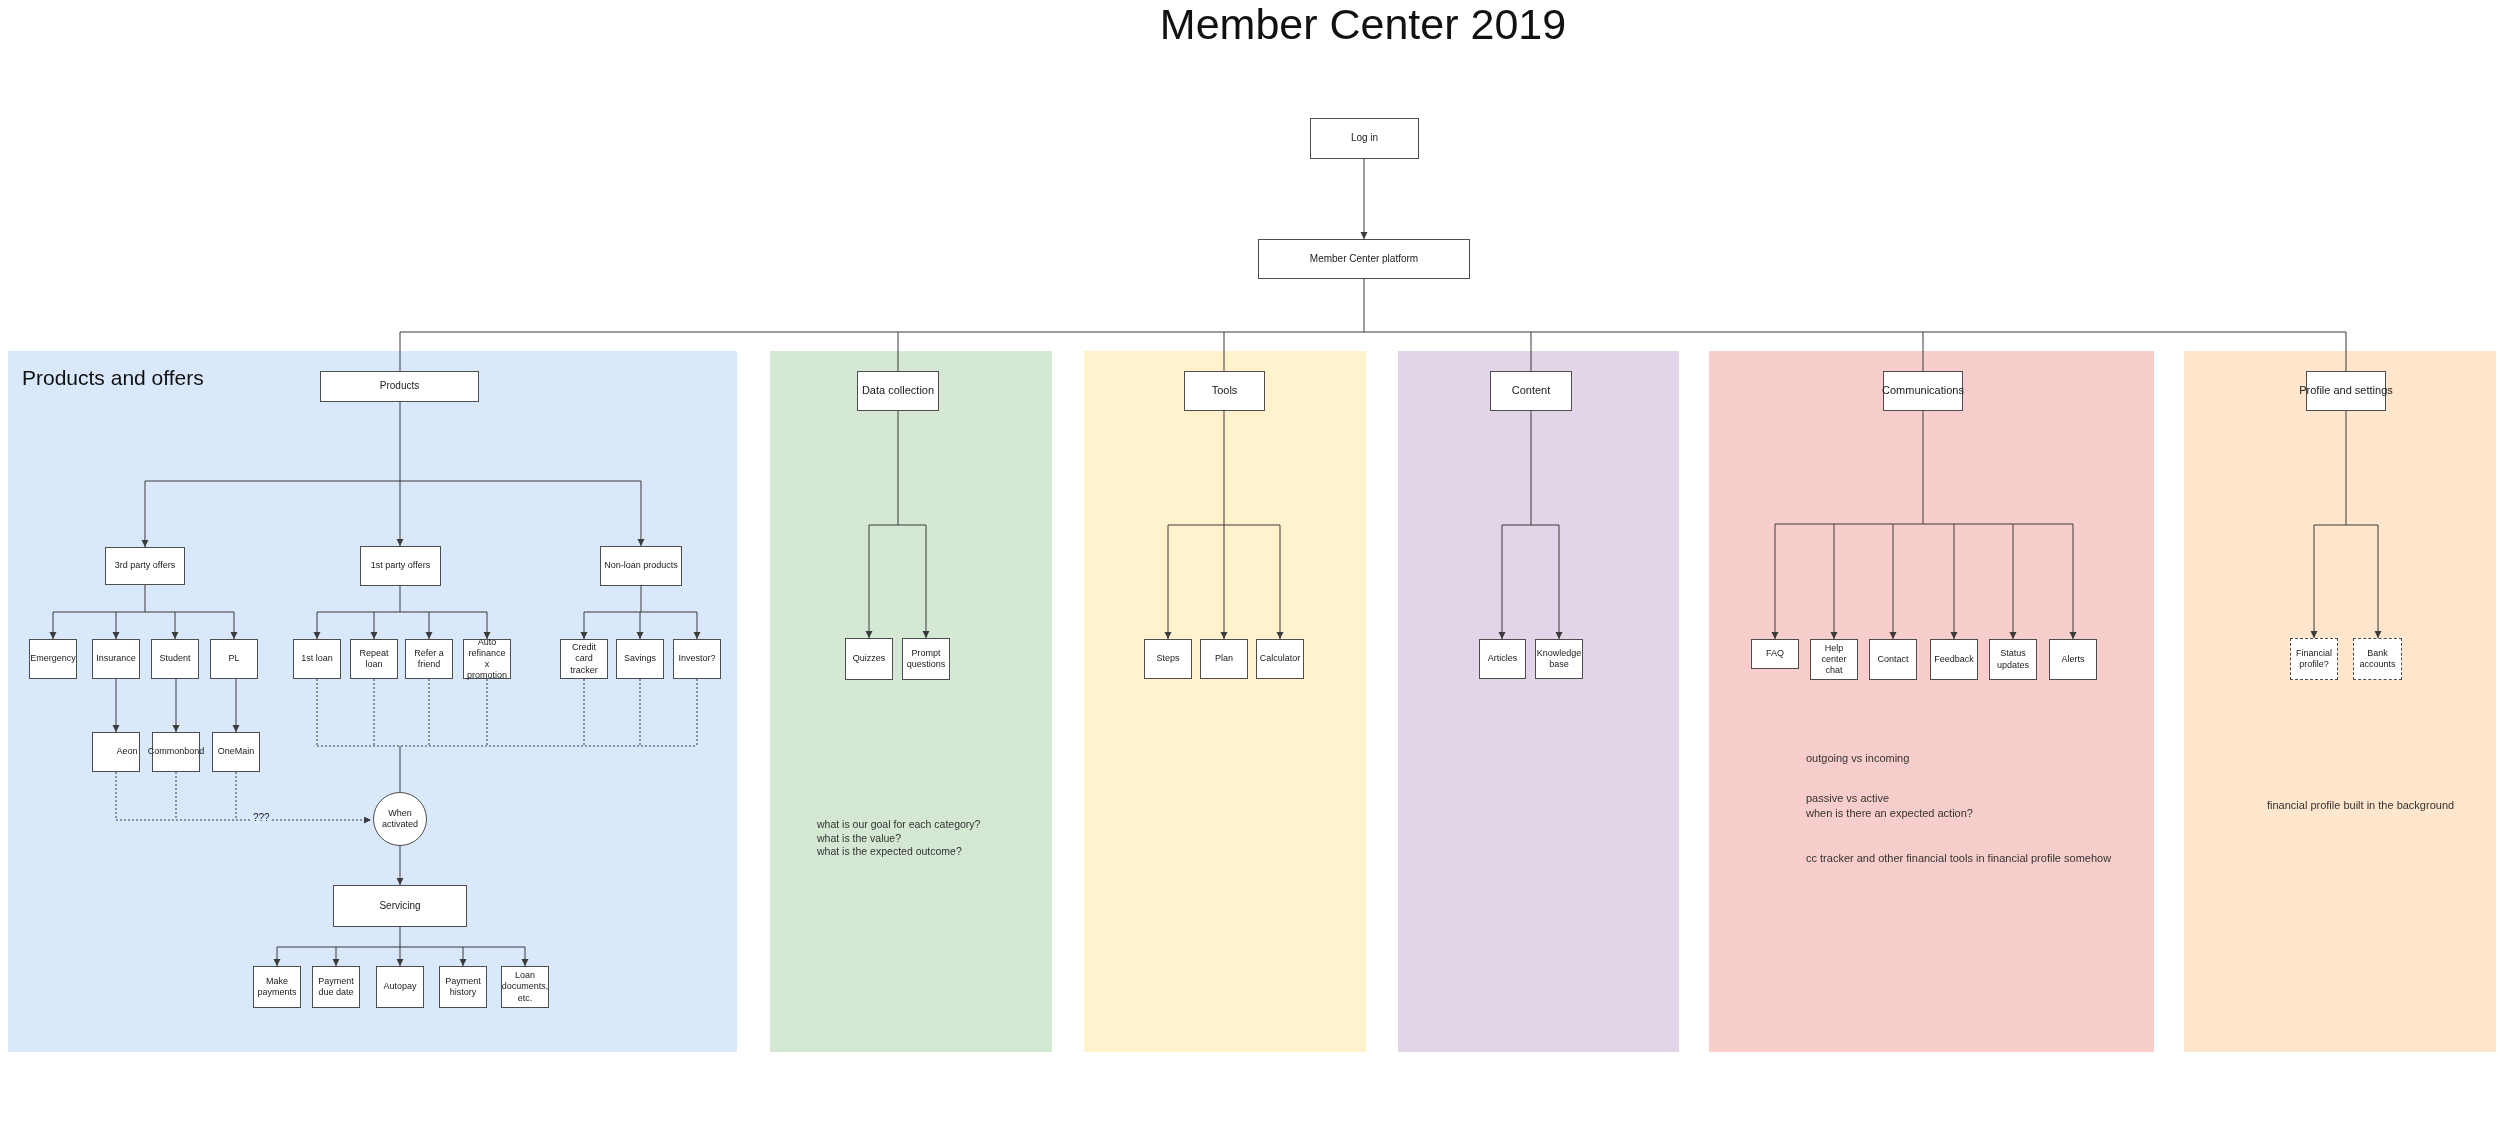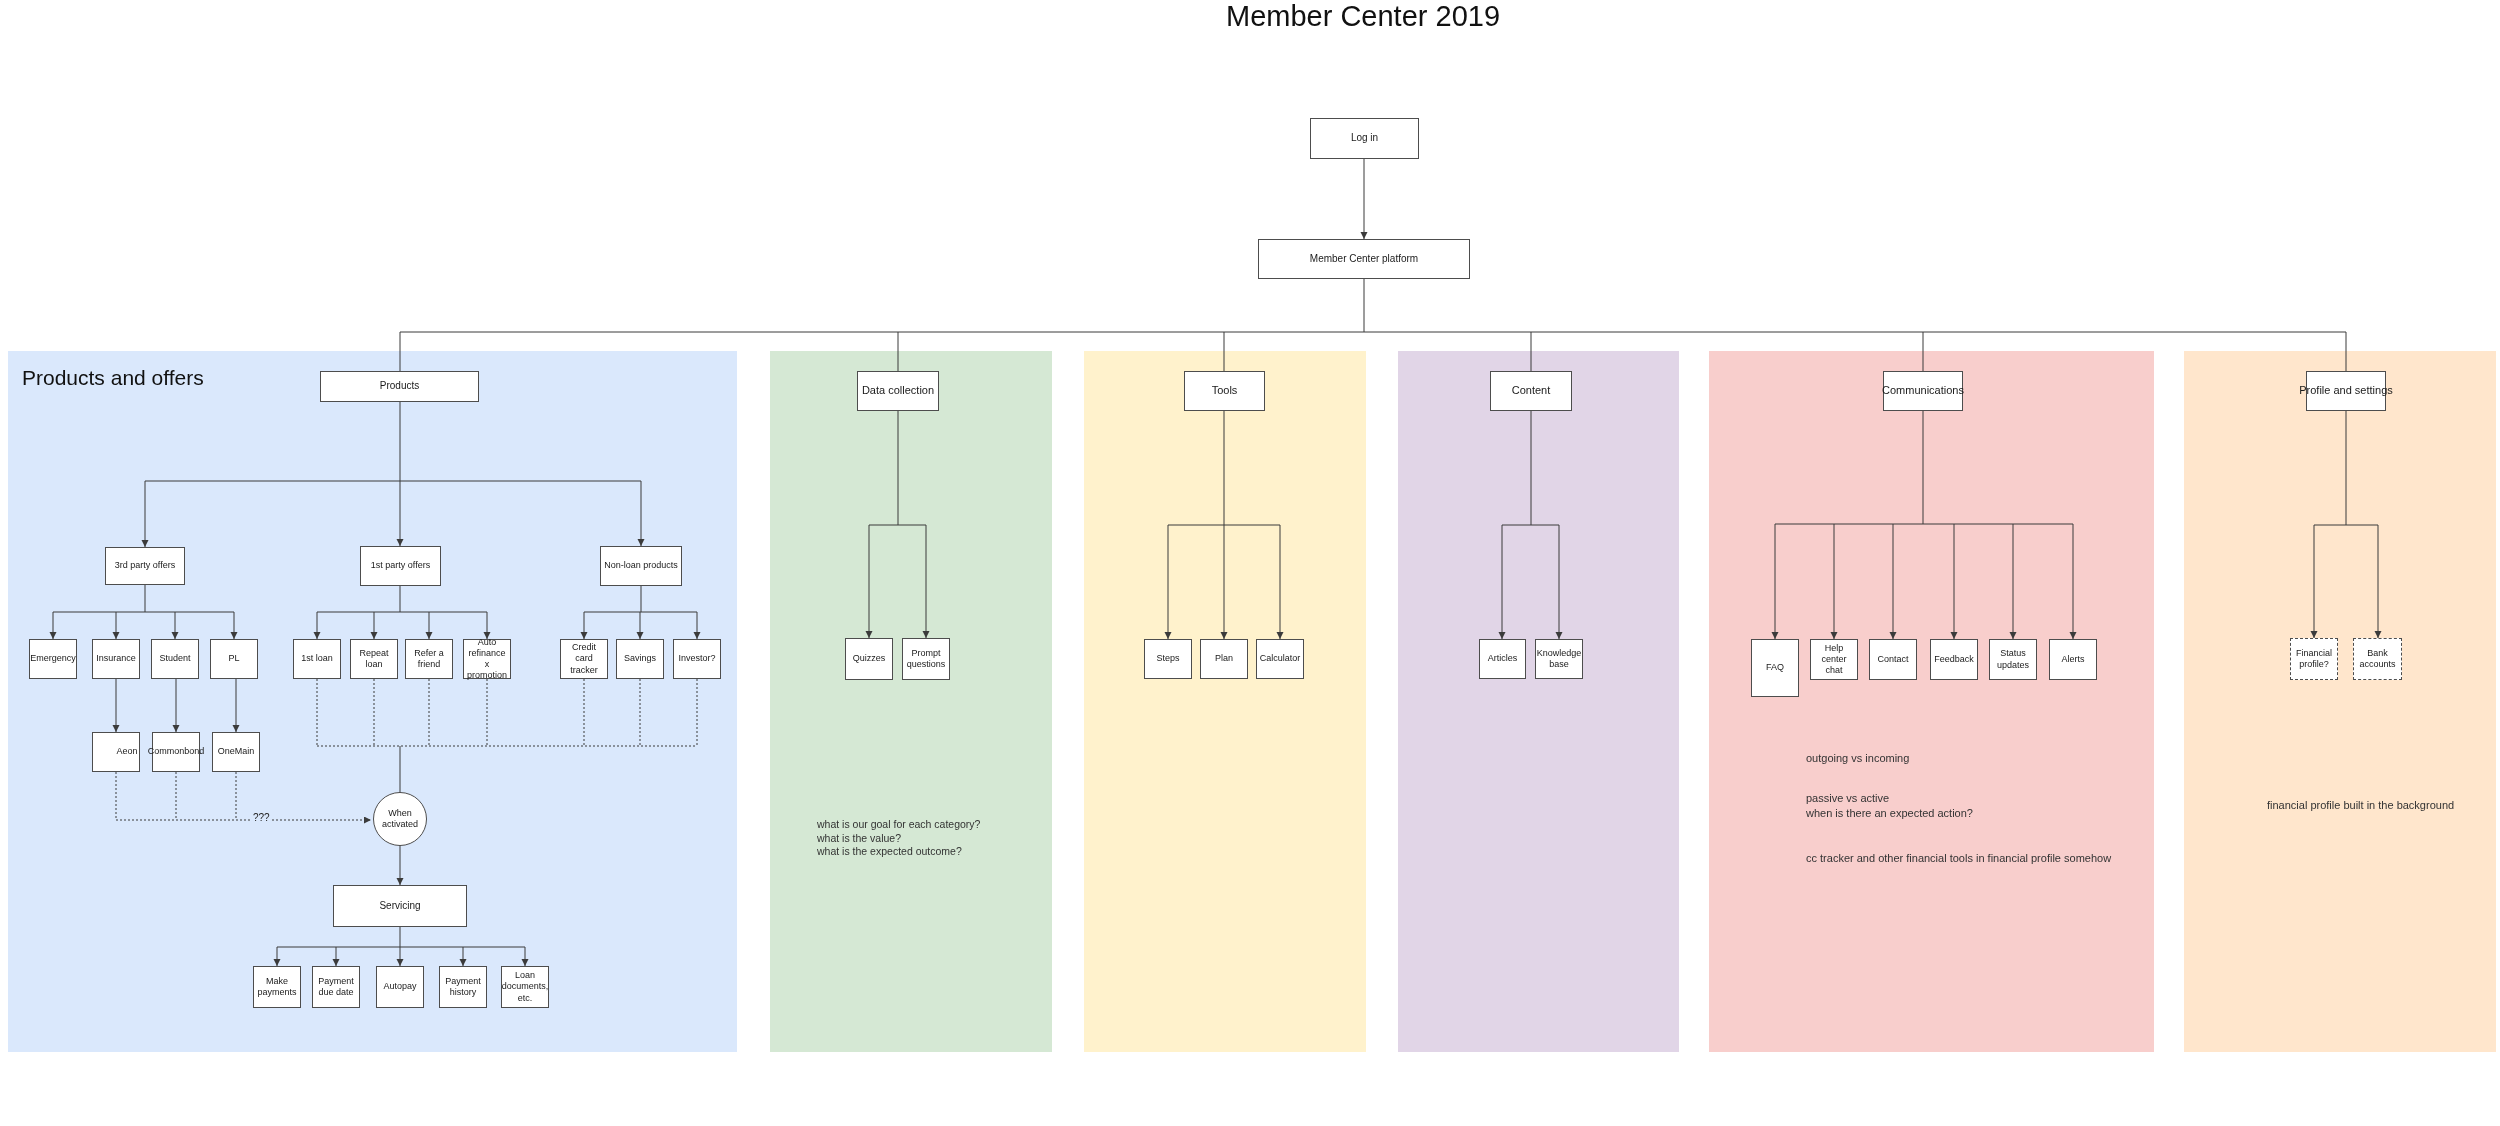--- a/index.html
+++ b/index.html
@@ -1,17 +1,17 @@
 <!DOCTYPE html>
 <html><head>
 <meta charset="utf-8">
 <style>
   html,body{margin:0;padding:0;background:#ffffff;}
   #canvas{position:relative;width:2500px;height:1126px;font-family:"Liberation Sans",sans-serif;color:#1a1a1a;overflow:hidden;}
-  .page-title{position:absolute;top:0px;left:1363px;transform:translateX(-50%);font-size:29px;font-weight:400;color:#111;white-space:nowrap;}
+  .page-title{position:absolute;top:0px;left:1363px;transform:translateX(-50%);font-size:43px;font-weight:400;color:#111;white-space:nowrap;}
   .sec{position:absolute;top:351px;height:701px;}
   .sec-label{position:absolute;font-size:21px;font-weight:500;color:#111;white-space:nowrap;}
   svg.wires{position:absolute;left:0;top:0;z-index:1;}
   .node{position:absolute;z-index:2;background:#fff;border:1px solid #4d4d4d;box-sizing:border-box;display:flex;align-items:center;justify-content:center;text-align:center;font-size:9px;line-height:1.25;padding:1px 2px;color:#1a1a1a;}
   .lg{font-size:10px;}
   .hdr{font-size:11px;white-space:nowrap;}
   .dashed{border-style:dashed;border-width:1px;}
   .circle{border-radius:50%;font-size:9px;}
   .note{position:absolute;z-index:2;font-size:11px;line-height:14.5px;color:#333;white-space:nowrap;}
   .note.small{font-size:10.5px;line-height:13.5px;}
@@ -167,21 +167,21 @@
   <div class="node hdr" style="left:1184px;top:371px;width:81px;height:40px;">Tools</div>
   <div class="node" style="left:1144px;top:639px;width:48px;height:40px;">Steps</div>
   <div class="node" style="left:1200px;top:639px;width:48px;height:40px;">Plan</div>
   <div class="node" style="left:1256px;top:639px;width:48px;height:40px;">Calculator</div>
 
   <div class="node hdr" style="left:1490px;top:371px;width:82px;height:40px;">Content</div>
   <div class="node" style="left:1479px;top:639px;width:47px;height:40px;">Articles</div>
   <div class="node" style="left:1535px;top:639px;width:48px;height:40px;">Knowledge base</div>
 
   <div class="node hdr" style="left:1883px;top:371px;width:80px;height:40px;">Communications</div>
-  <div class="node" style="left:1751px;top:639px;width:48px;height:58px;">FAQ</div>
+  <div class="node" style="left:1751px;top:639px;width:48px;height:30px;">FAQ</div>
   <div class="node" style="left:1810px;top:639px;width:48px;height:41px;">Help center chat</div>
   <div class="node" style="left:1869px;top:639px;width:48px;height:41px;">Contact</div>
   <div class="node" style="left:1930px;top:639px;width:48px;height:41px;">Feedback</div>
   <div class="node" style="left:1989px;top:639px;width:48px;height:41px;">Status updates</div>
   <div class="node" style="left:2049px;top:639px;width:48px;height:41px;">Alerts</div>
   <div class="note" style="left:1806px;top:751px;">outgoing vs incoming</div>
   <div class="note" style="left:1806px;top:791px;">
     <div>passive vs active</div>
     <div>when is there an expected action?</div>
   </div>

